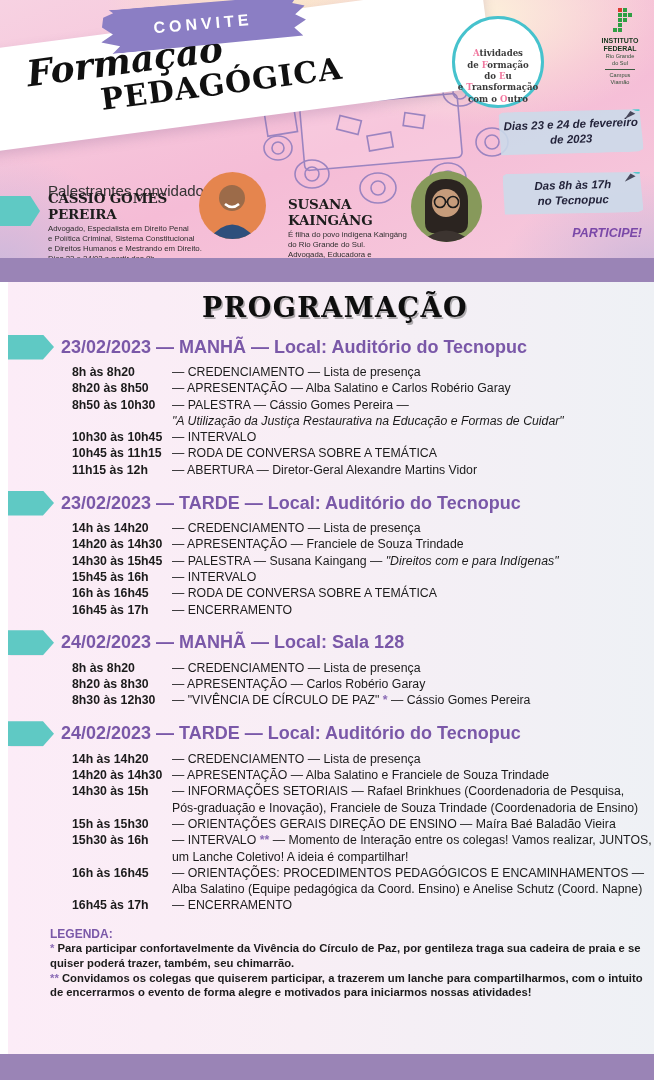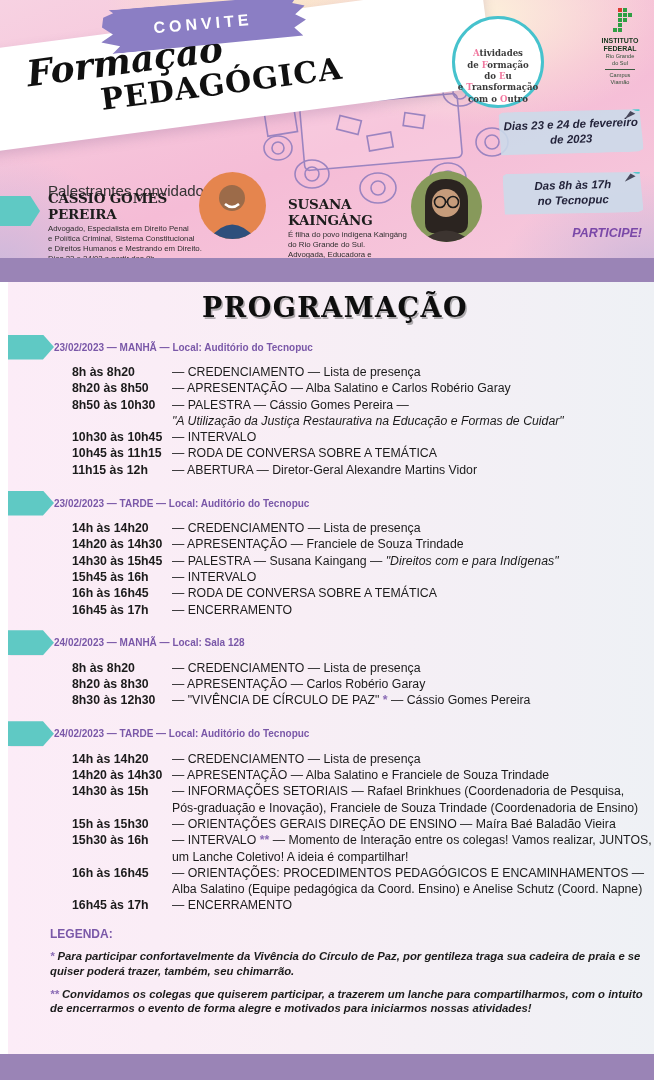--- a/index.html
+++ b/index.html
@@ -64,30 +64,30 @@
   .footer-bar{position:absolute;left:0;bottom:0;width:654px;height:26px;background:#9a84b6;}
 
   
   .main{position:absolute;left:8px;top:282px;width:654px;height:772px;
     background:linear-gradient(90deg,#fcecf7 0%,#f8eef5 45%,#eef1f5 100%);}
   .prog-title{font-family:"DejaVu Serif","Liberation Serif",serif;font-weight:bold;
     font-size:27px;letter-spacing:1.5px;text-align:center;color:#0e0e0e;
     text-shadow:1.5px 1.5px 0 rgba(70,70,70,.4);margin:10px 0 12px;}
   .day{margin-bottom:13px;}
   .sec-head{display:flex;align-items:center;height:24px;margin-bottom:5px;}
-  .sec-title{color:#7a58a8;font-weight:bold;font-size:10px;text-align:center;}
+  .sec-title{color:#7a58a8;font-weight:bold;font-size:18px;margin-left:7px;text-align:center;}
   .items{margin-left:64px;}
   .row{display:flex;font-size:12.3px;line-height:16.3px;color:#1b1b1b;}
   .time{width:100px;font-weight:bold;flex-shrink:0;}
   .desc{flex:1;}
   .it{font-style:italic;}
   .mk{color:#8a6bb5;font-weight:bold;}
   .legend{margin-left:42px;margin-top:13px;padding-right:16px;}
   .legend-title{color:#7a58a8;font-weight:bold;font-size:12px;}
-  .note{margin-top:8px;font-size:11.3px;font-weight:bold;color:#1b1b1b;max-width:598px;line-height:1.32;font-style:italic;}
+  .note{font-size:11.3px;font-weight:bold;color:#1b1b1b;max-width:598px;line-height:1.32;}
 </style>
 </head>
 <body>
 
 <div class="poster">
 
   <div class="header">
 
     <svg class="sketch" viewBox="0 0 252 150" fill="none" stroke="#8576bb" stroke-width="1.6">
       <rect x="40" y="44" width="158" height="64" rx="5" transform="rotate(-5 119 76)" fill="rgba(255,255,255,.18)"></rect>

